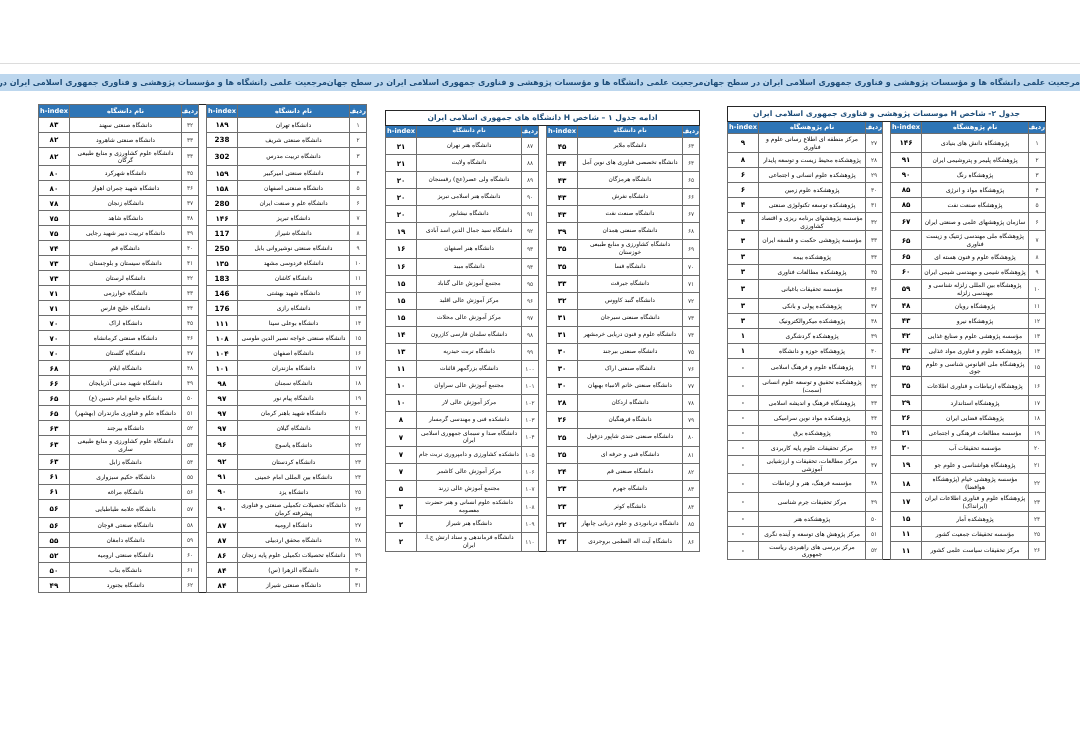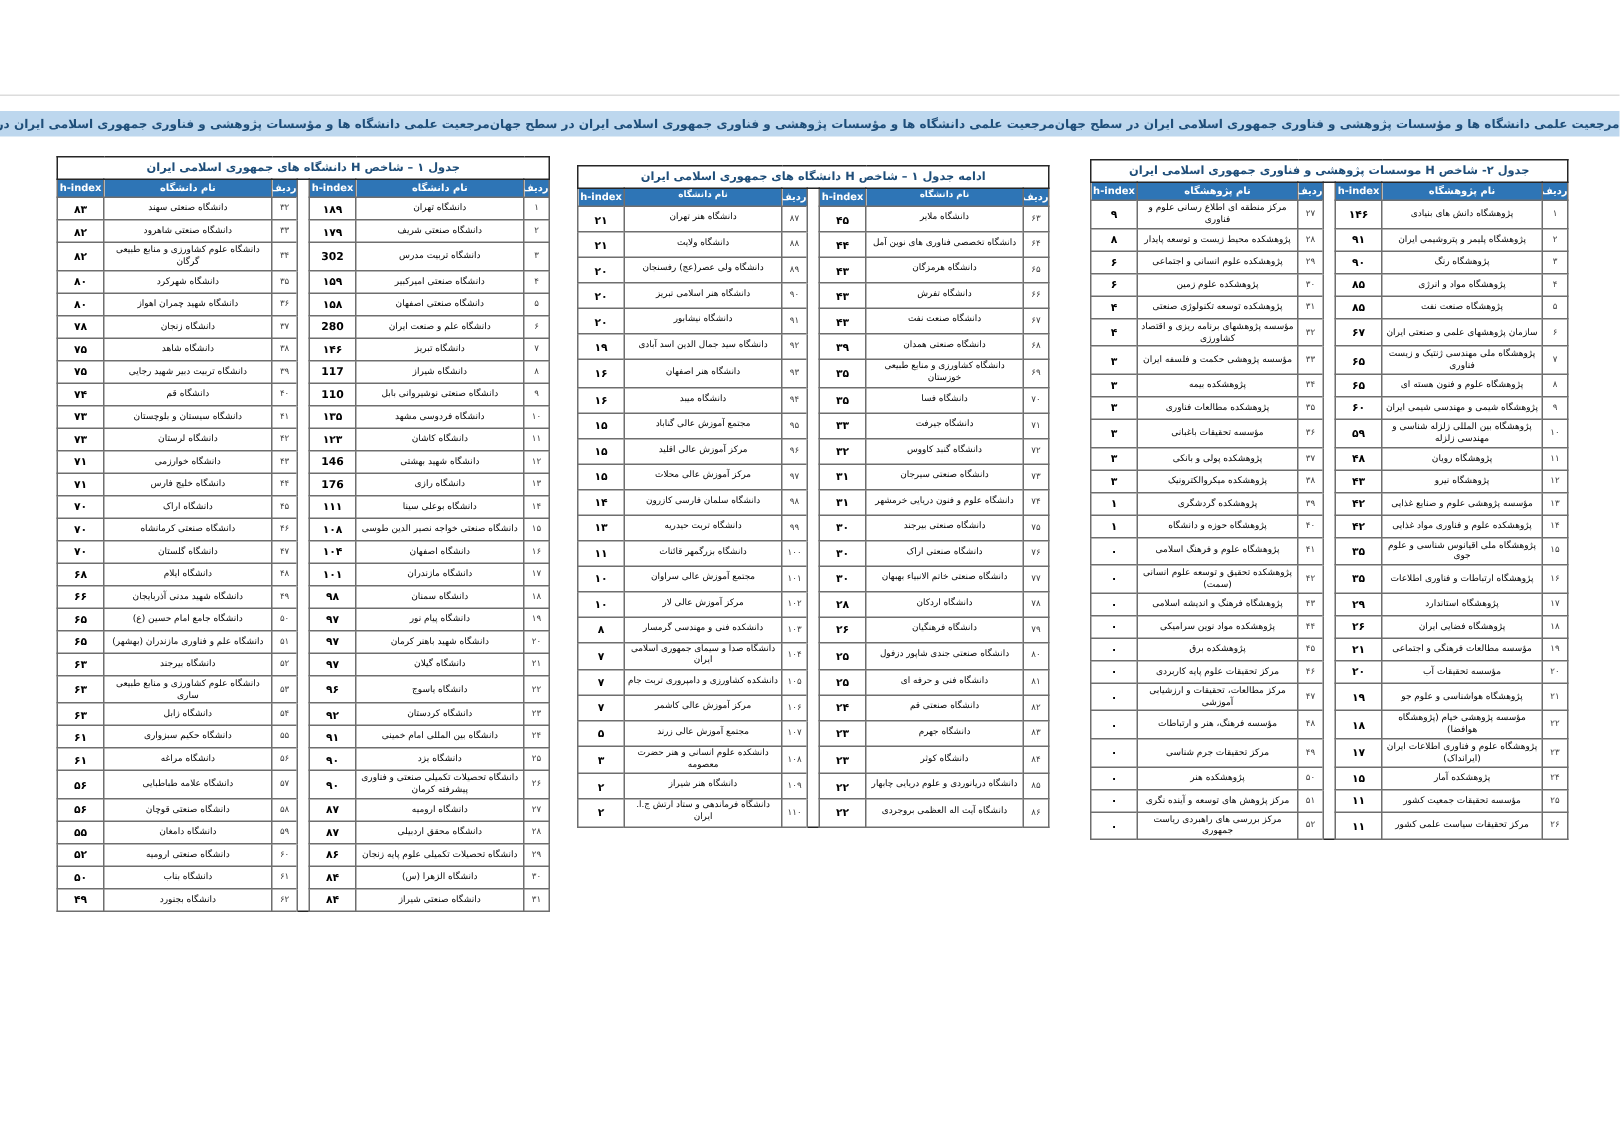--- a/index.html
+++ b/index.html
@@ -48,23 +48,20 @@
     <colgroup>
         <col style="width:17px">
         <col>
         <col style="width:31px">
         <col style="width:8px">
         <col style="width:17px">
         <col>
         <col style="width:31px">
       </colgroup>
     <thead>
-      <tr class="title-row">
-        <td colspan="7">جدول ۱ – شاخص H دانشگاه های جمهوری اسلامی ایران</td>
-      </tr>
       <tr class="head-row">
         <td class="rank">ردیف</td>
         <td class="name">نام دانشگاه</td>
         <td class="hval">h-index</td>
         <td class="gap"></td>
         <td class="rank">ردیف</td>
         <td class="name">نام دانشگاه</td>
         <td class="hval">h-index</td>
       </tr>
     </thead>
@@ -74,21 +71,21 @@
           <td class="name">دانشگاه تهران</td>
           <td class="hval">۱۸۹</td>
           <td class="gap"></td>
           <td class="rank">۳۲</td>
           <td class="name">دانشگاه صنعتی سهند</td>
           <td class="hval">۸۳</td>
         </tr>
         <tr>
           <td class="rank">۲</td>
           <td class="name">دانشگاه صنعتی شریف</td>
-          <td class="hval">۱۷۹</td>
+          <td class="hval">238</td>
           <td class="gap"></td>
           <td class="rank">۳۳</td>
           <td class="name">دانشگاه صنعتی شاهرود</td>
           <td class="hval">۸۲</td>
         </tr>
         <tr>
           <td class="rank">۳</td>
           <td class="name">دانشگاه تربیت مدرس</td>
           <td class="hval">302</td>
           <td class="gap"></td>
@@ -137,39 +134,39 @@
           <td class="name">دانشگاه شیراز</td>
           <td class="hval">117</td>
           <td class="gap"></td>
           <td class="rank">۳۹</td>
           <td class="name">دانشگاه تربیت دبیر شهید رجایی</td>
           <td class="hval">۷۵</td>
         </tr>
         <tr>
           <td class="rank">۹</td>
           <td class="name">دانشگاه صنعتی نوشیروانی بابل</td>
-          <td class="hval">110</td>
+          <td class="hval">250</td>
           <td class="gap"></td>
           <td class="rank">۴۰</td>
           <td class="name">دانشگاه قم</td>
           <td class="hval">۷۴</td>
         </tr>
         <tr>
           <td class="rank">۱۰</td>
           <td class="name">دانشگاه فردوسی مشهد</td>
           <td class="hval">۱۳۵</td>
           <td class="gap"></td>
           <td class="rank">۴۱</td>
           <td class="name">دانشگاه سیستان و بلوچستان</td>
           <td class="hval">۷۳</td>
         </tr>
         <tr>
           <td class="rank">۱۱</td>
           <td class="name">دانشگاه کاشان</td>
-          <td class="hval">۱۲۳</td>
+          <td class="hval">183</td>
           <td class="gap"></td>
           <td class="rank">۴۲</td>
           <td class="name">دانشگاه لرستان</td>
           <td class="hval">۷۳</td>
         </tr>
         <tr>
           <td class="rank">۱۲</td>
           <td class="name">دانشگاه شهید بهشتی</td>
           <td class="hval">146</td>
           <td class="gap"></td>

